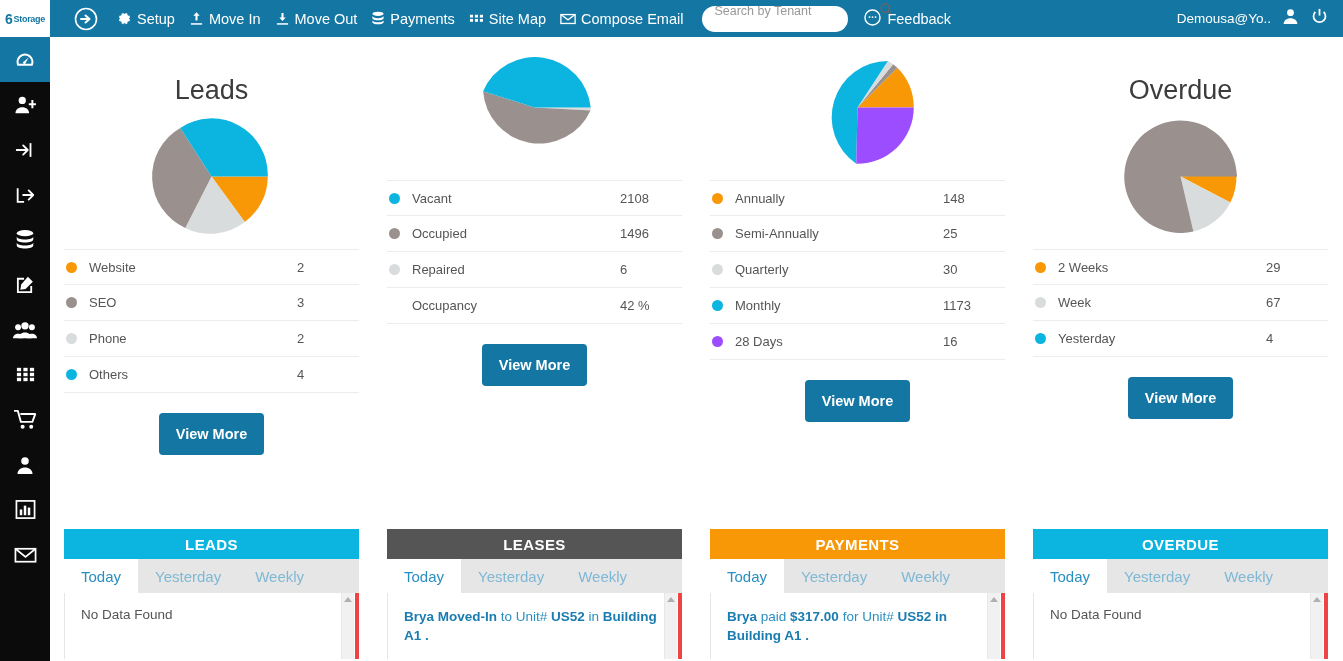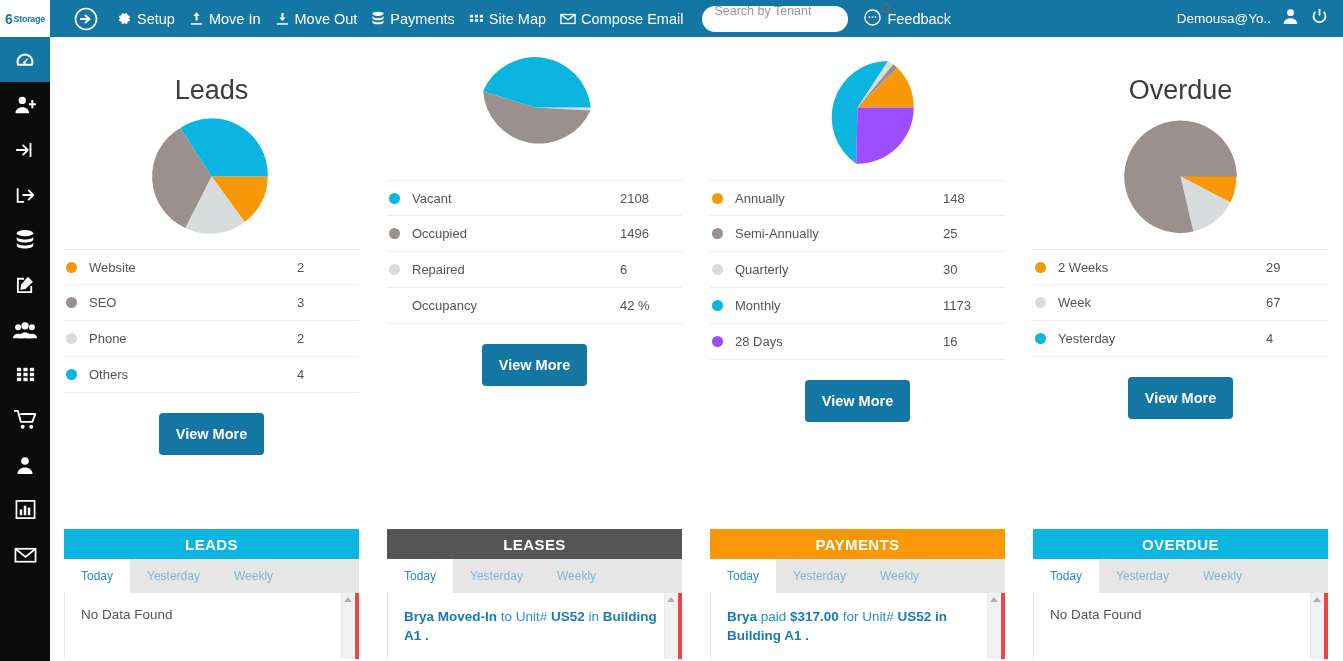--- a/index.html
+++ b/index.html
@@ -122,21 +122,21 @@
   }
   .card { width:323px; padding: 0 14px; }
   .card-head {
     height:30px; display:flex; align-items:center; justify-content:center;
     color:#fff; font-size:15px; font-weight:bold; letter-spacing:0.4px;
   }
   .card-tabs { display:flex; background:#e6e6e6; height:34px; }
   .card-tab {
     flex: 0 0 auto; padding: 0 17px;
     display:flex; align-items:center; justify-content:center;
-    font-size:12px; color:#7fb8d4; cursor:pointer;
+    font-size:15px; color:#7fb8d4; cursor:pointer;
     background:#e6e6e6;
   }
   .card-tab.active { background:#fff; color:#2a8fc0; }
   .card-body {
     position:relative; background:#fff;
     height:66px; padding:14px 16px 0 16px;
     border-left:1px solid #e6e6e6; border-right:4px solid #ef4444;
     font-size:13.5px; color:#555; overflow:hidden;
   }
   .card-body .entry { color:#2a8fc0; line-height:19px; font-size:13.5px; }

